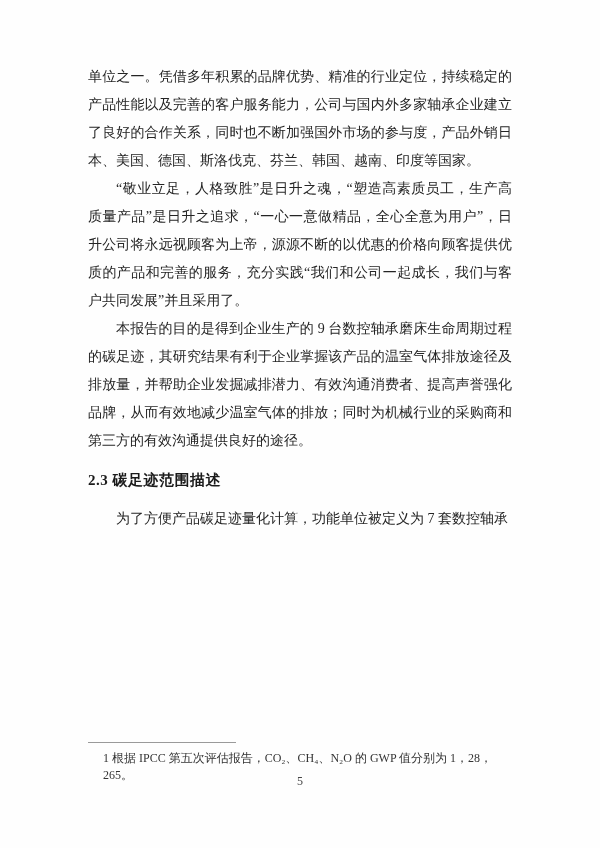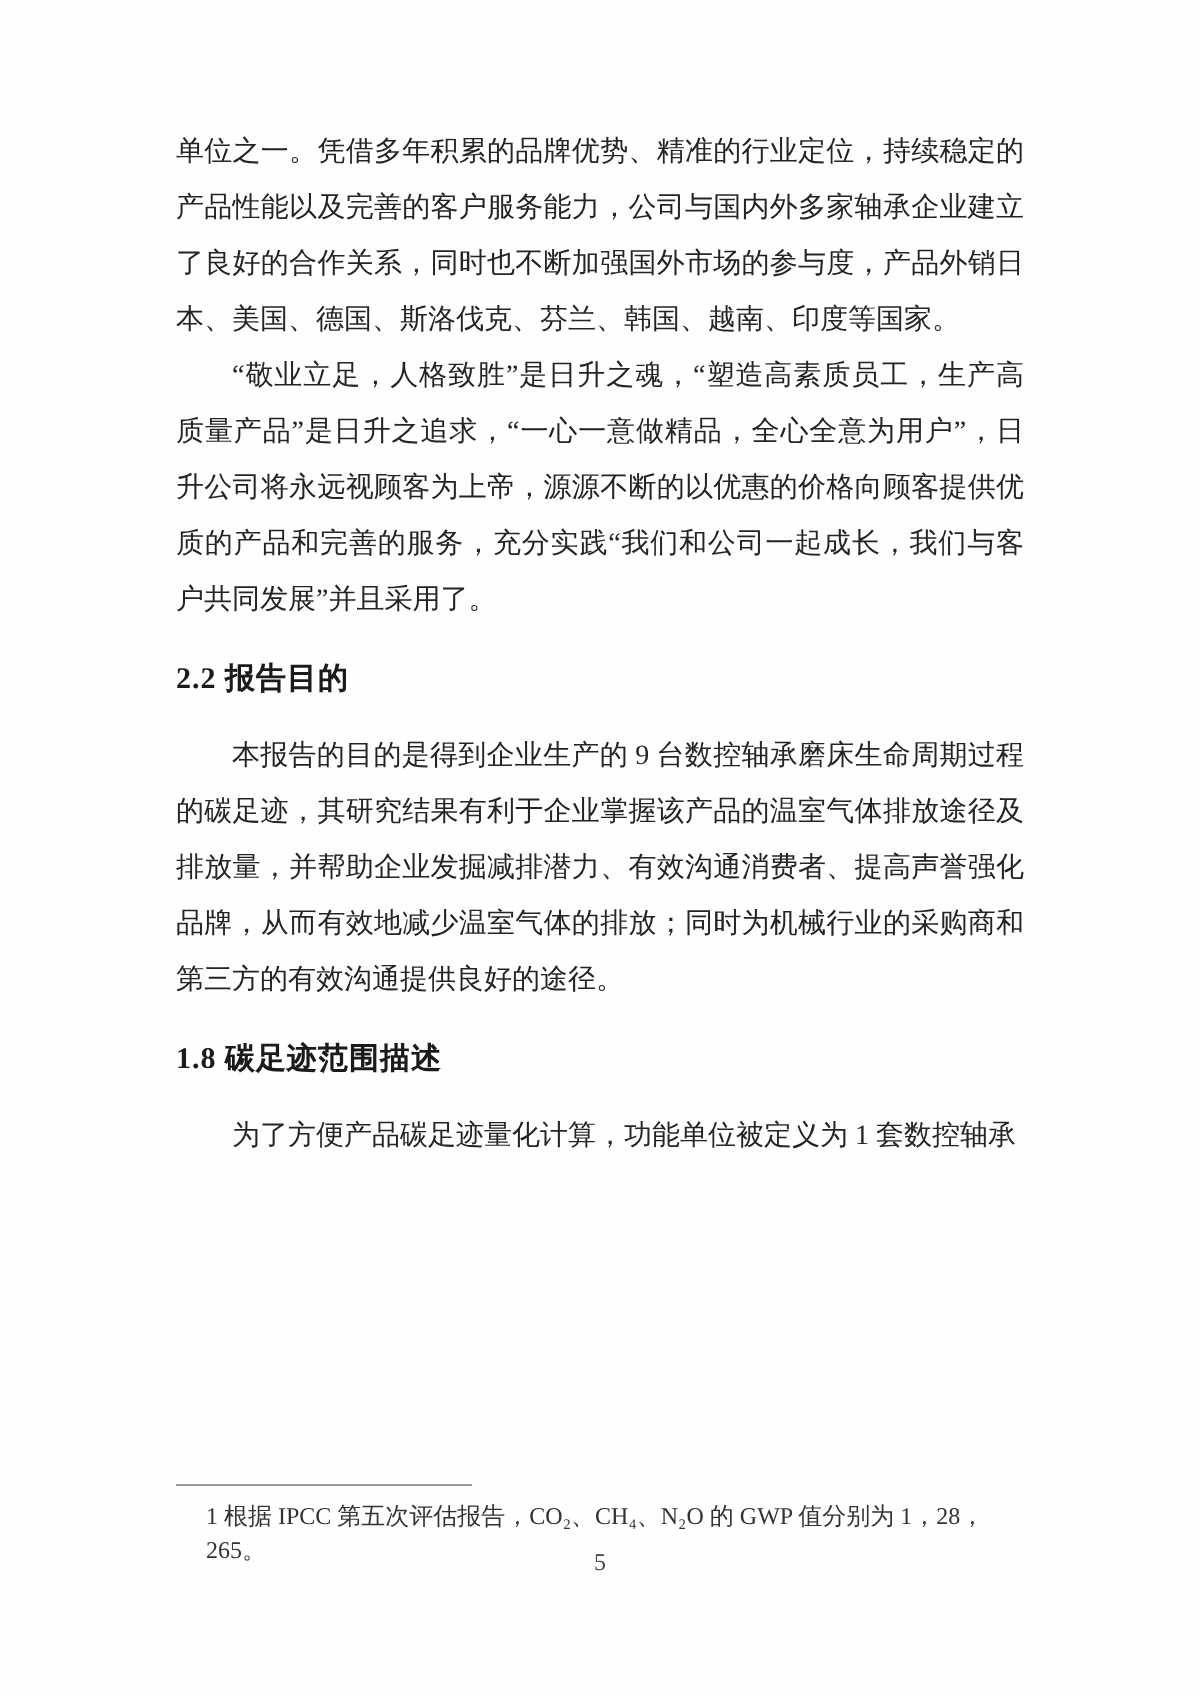--- a/index.html
+++ b/index.html
@@ -83,28 +83,27 @@
 </head>
 <body>
 
 <div class="page">
 
   <div class="body-text">
     <p class="para no-indent">单位之一。凭借多年积累的品牌优势、精准的行业定位，持续稳定的产品性能以及完善的客户服务能力，公司与国内外多家轴承企业建立了良好的合作关系，同时也不断加强国外市场的参与度，产品外销日本、美国、德国、斯洛伐克、芬兰、韩国、越南、印度等国家。</p>
 
     <p class="para">“敬业立足，人格致胜”是日升之魂，“塑造高素质员工，生产高质量产品”是日升之追求，“一心一意做精品，全心全意为用户”，日升公司将永远视顾客为上帝，源源不断的以优惠的价格向顾客提供优质的产品和完善的服务，充分实践“我们和公司一起成长，我们与客户共同发展”并且采用了。</p>
 
-    <h2 class="section-heading">2.2 报告目的</h2>
 
     <p class="para">本报告的目的是得到企业生产的 9 台数控轴承磨床生命周期过程的碳足迹，其研究结果有利于企业掌握该产品的温室气体排放途径及排放量，并帮助企业发掘减排潜力、有效沟通消费者、提高声誉强化品牌，从而有效地减少温室气体的排放；同时为机械行业的采购商和第三方的有效沟通提供良好的途径。</p>
 
-    <h2 class="section-heading">1.8 碳足迹范围描述</h2>
+    <h2 class="section-heading">2.3 碳足迹范围描述</h2>
 
 
-    <p class="para">为了方便产品碳足迹量化计算，功能单位被定义为 1 套数控轴承</p>
+    <p class="para">为了方便产品碳足迹量化计算，功能单位被定义为 7 套数控轴承</p>
   </div>
 
   <div class="footnote-area">
     <div class="footnote-rule"></div>
     <p class="footnote">1 根据 IPCC 第五次评估报告，CO₂、CH₄、N₂O 的 GWP 值分别为 1，28，265。</p>
   </div>
 
   <div class="page-number">5</div>
 
 </div>

